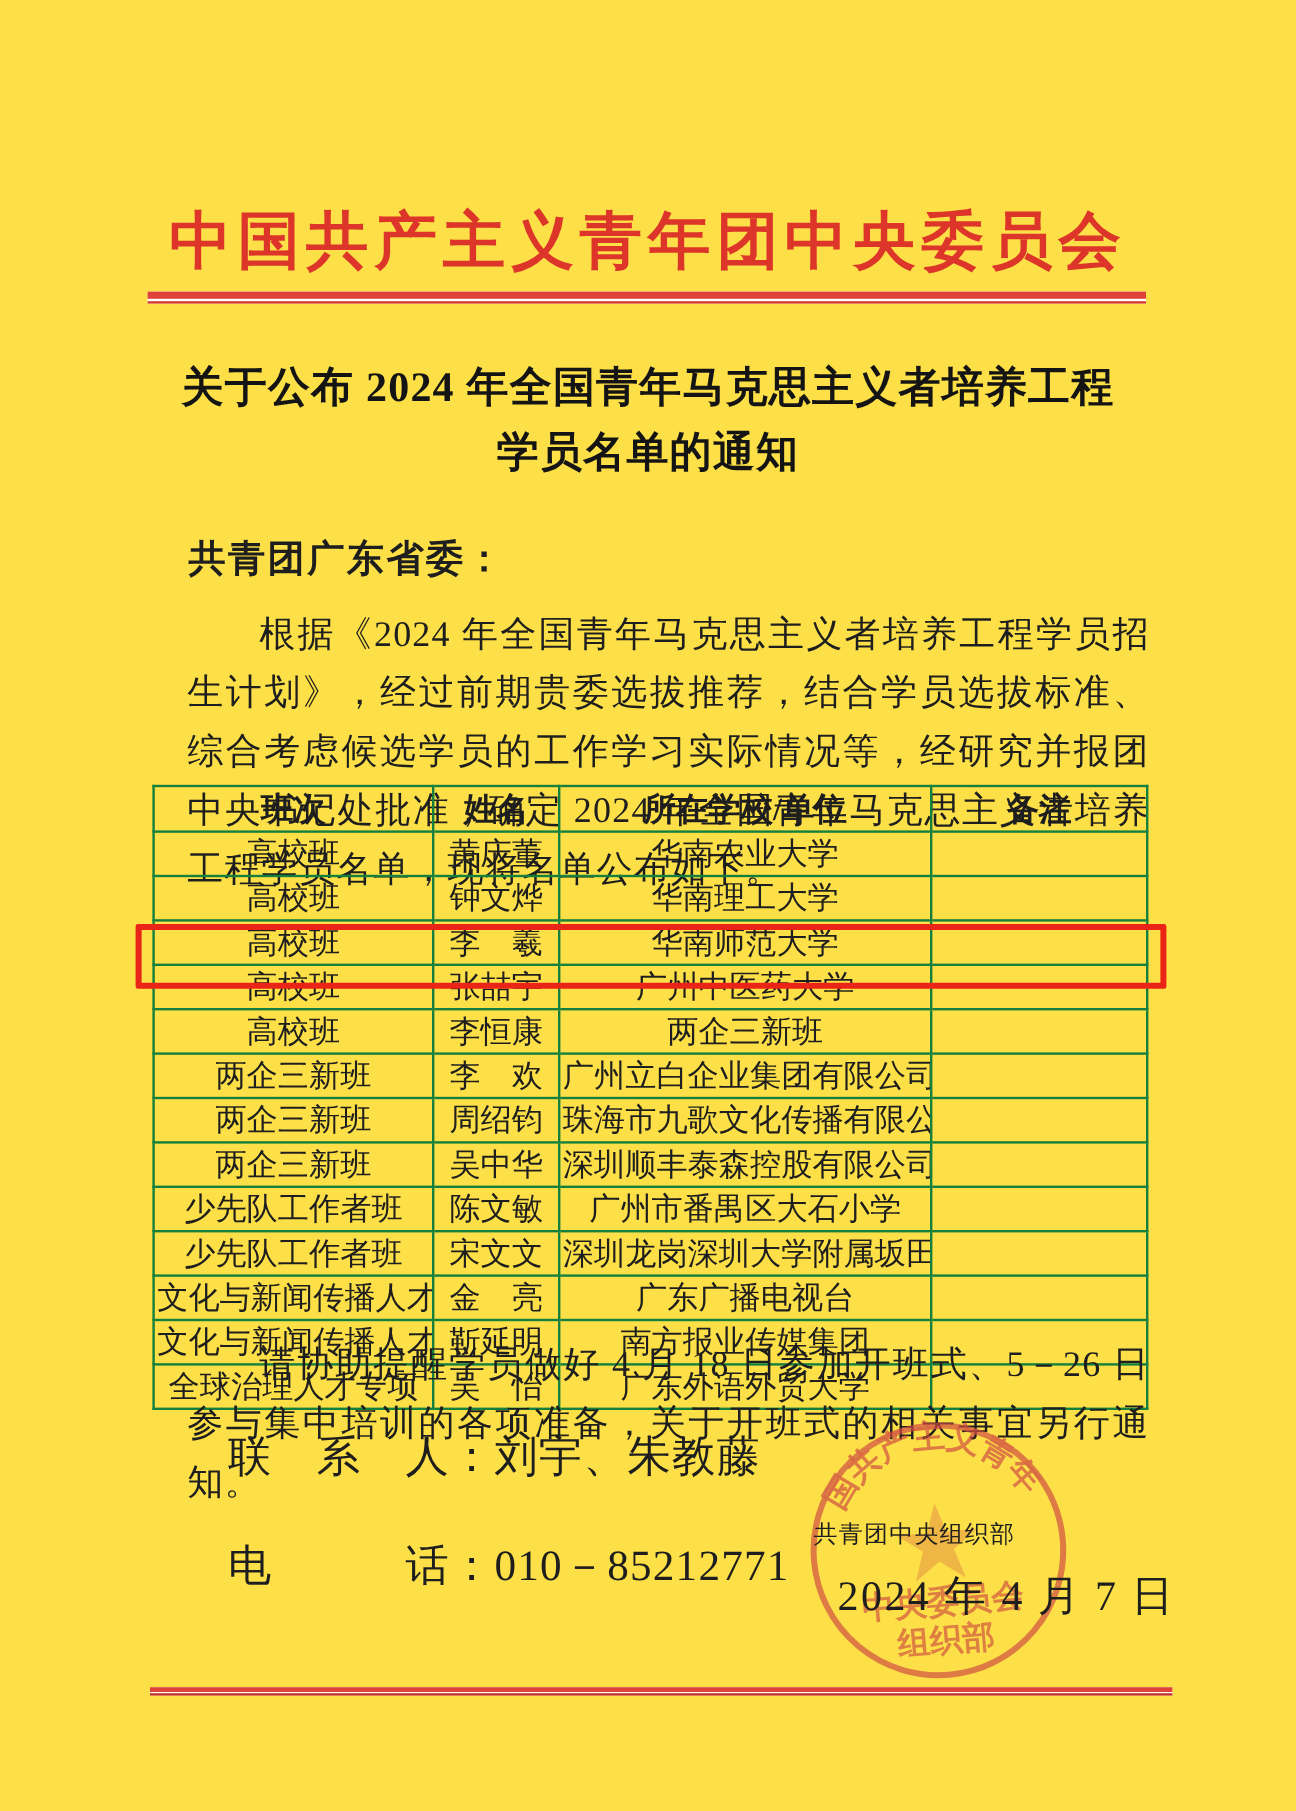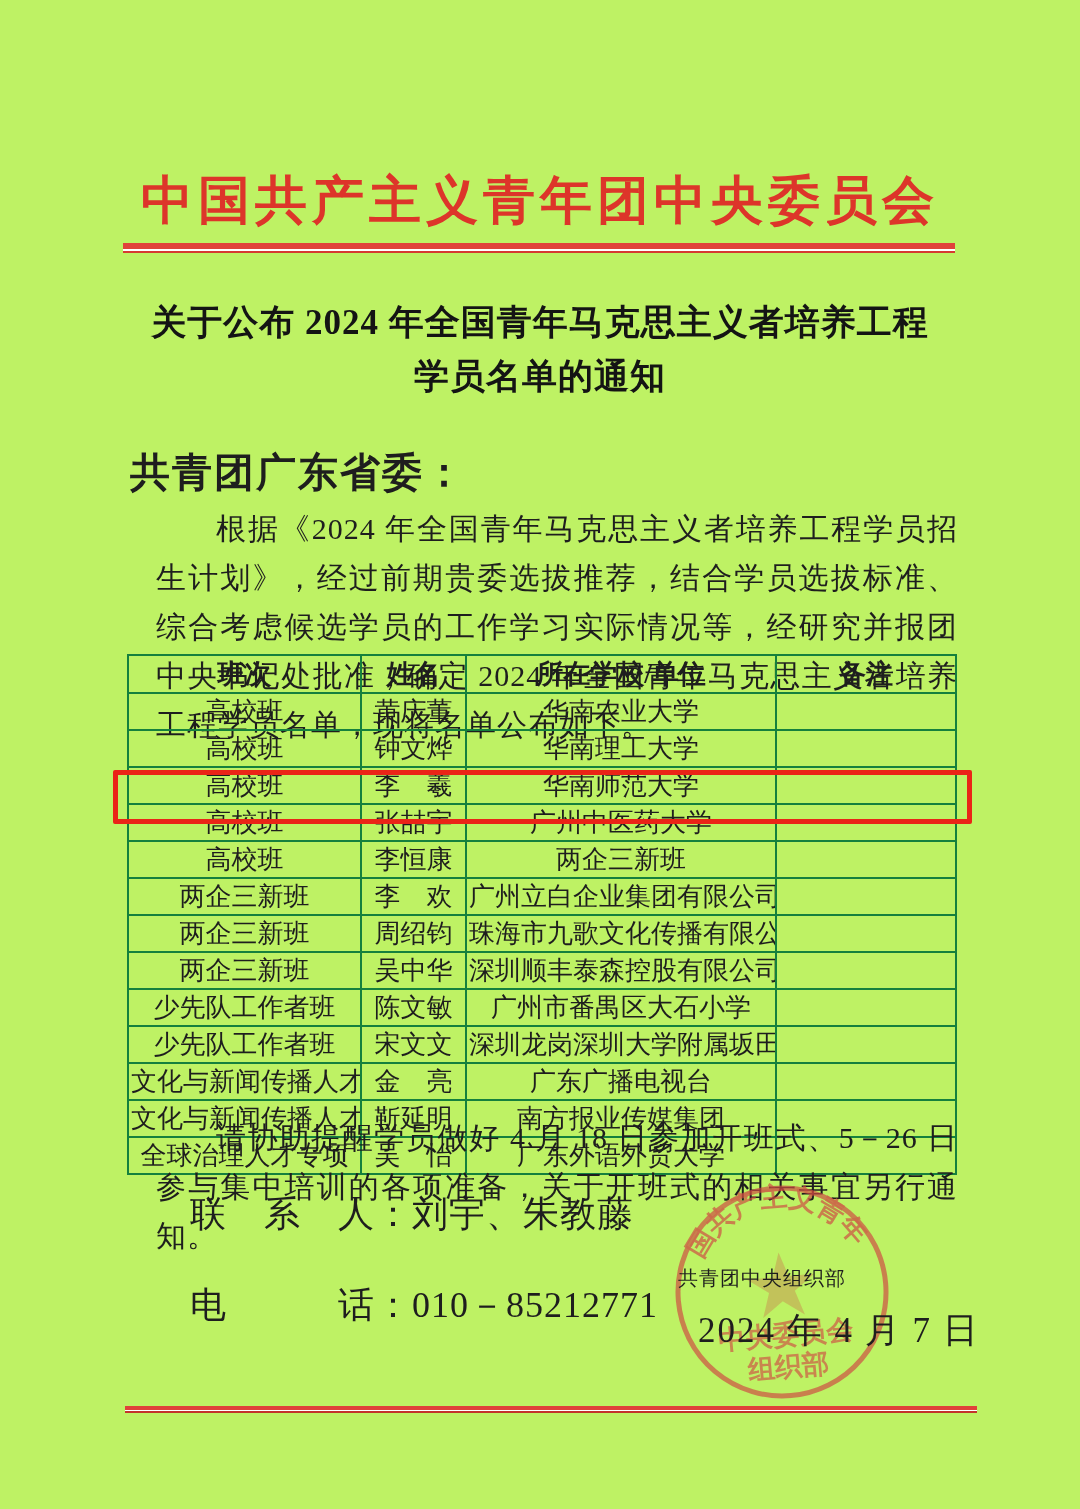--- a/index.html
+++ b/index.html
@@ -1,20 +1,20 @@
 <!DOCTYPE html>
 <html><head>
 <meta charset="utf-8">
 <style>
   html,body{margin:0;padding:0;background:#e9e9e9;}
   .page{
     position:relative;
     width:1080px;height:1509px;
     margin:0 auto;
-    background:#bef264;
+    background:#fde047;
     overflow:hidden;
     font-family:"Liberation Serif","DejaVu Serif",serif;
     color:#1e1e1e;
   }
   .letterhead{
     position:absolute;top:166px;left:0;width:100%;
     text-align:center;
     font-size:52px;font-weight:bold;
     letter-spacing:5px;
     color:#dd352a;
@@ -28,22 +28,22 @@
     border-bottom:2px solid #d63a31;
   }
   .doc-title{
     position:absolute;top:296px;left:0;width:100%;
     text-align:center;
     font-size:35px;font-weight:bold;line-height:54px;
     letter-spacing:1px;
     color:#141414;
   }
   .addressee{
-    position:absolute;top:445px;left:130px;
-    font-size:40px;font-weight:bold;
+    position:absolute;top:445px;left:157px;
+    font-size:31px;font-weight:bold;
     font-family:Liberation Serif, serif;
     letter-spacing:2px;
   }
   .para{
     position:absolute;left:140px;width:802px;
     margin:16px;
     font-size:30px;line-height:49px;
     text-align:justify;
     text-indent:2em;
     letter-spacing:1px;

